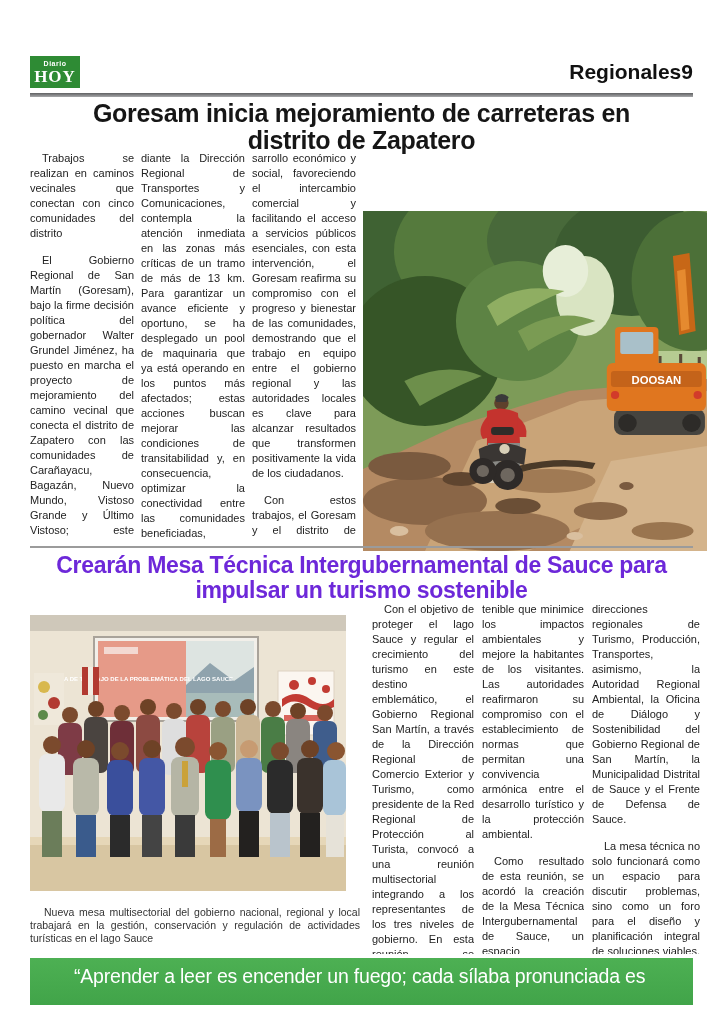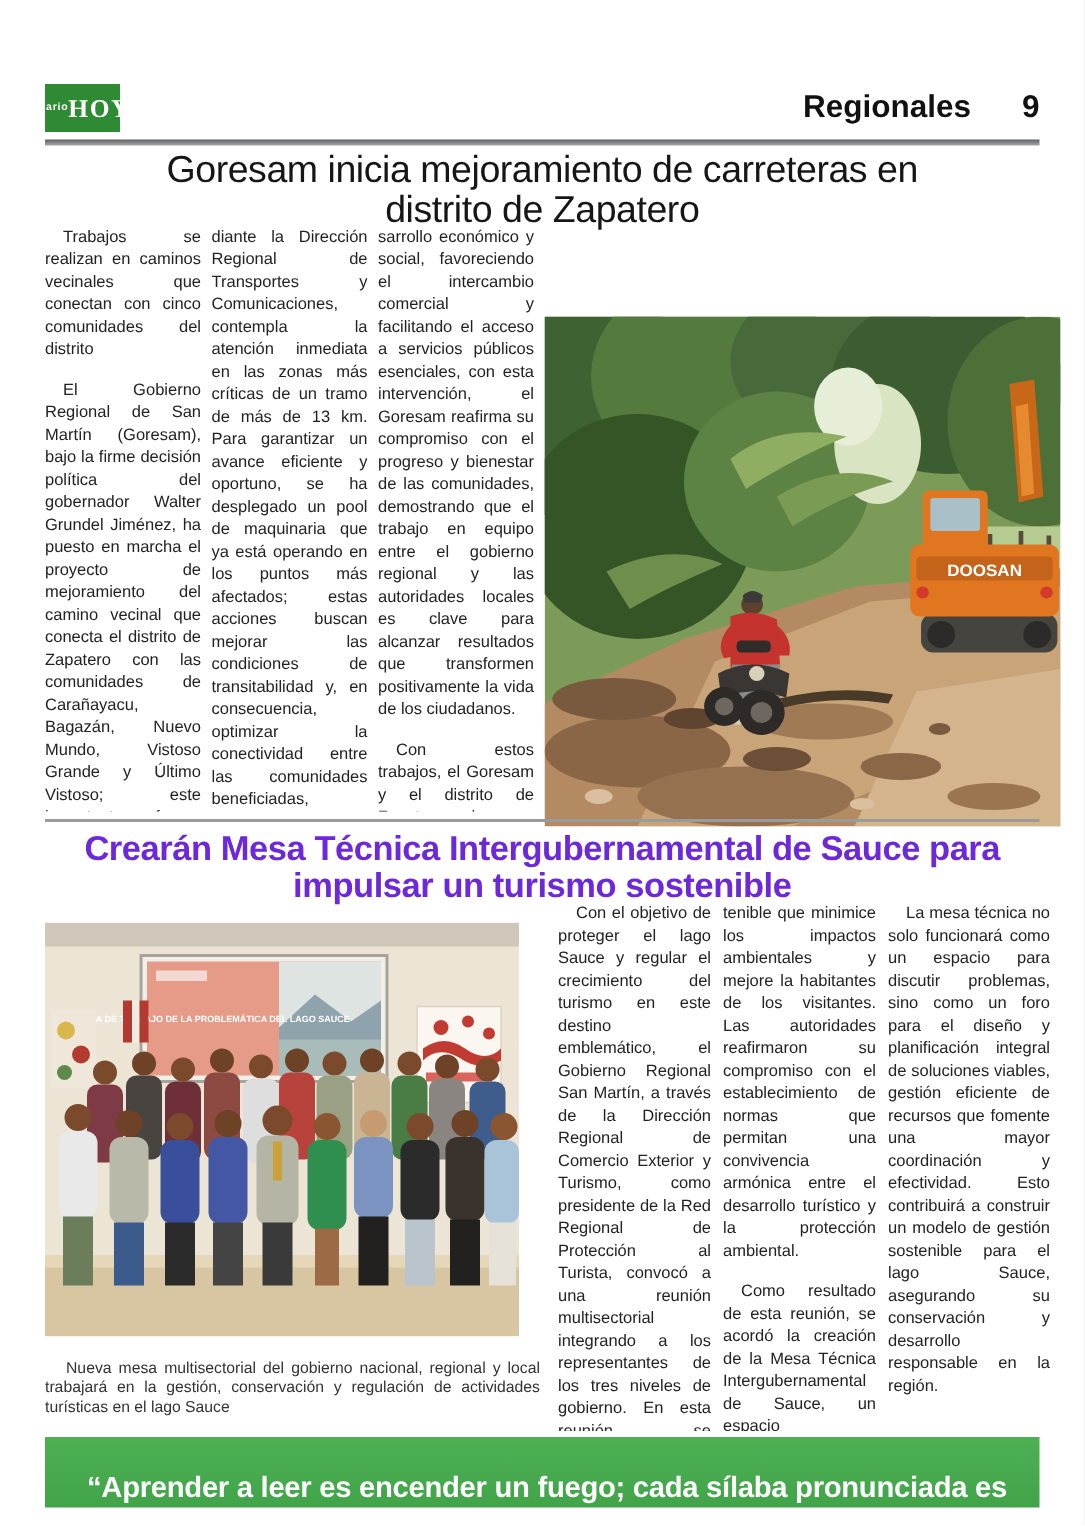--- a/index.html
+++ b/index.html
@@ -2,35 +2,35 @@
 <html lang="es"><head>
 <meta charset="utf-8">
 <style>
   html,body{margin:0;padding:0;background:#e9e9e9;}
   .page{position:relative;width:723px;height:1024px;background:#ffffff;margin:0 auto;
         font-family:"Liberation Sans",sans-serif;color:#1d1d1d;overflow:hidden;}
 
   
   .masthead{position:absolute;top:55px;left:30px;right:30px;height:34px;
             display:flex;align-items:center;}
-  .logo{width:50px;height:32px;background:#2e8b34;display:flex;flex-direction:row;
+  .logo{width:50px;height:32px;background:#2e8b34;display:flex;flex-direction:column;
         align-items:center;justify-content:center;line-height:1;}
   .logo .brand-top{color:#fff;font-size:7px;font-weight:bold;letter-spacing:.5px;margin-bottom:1px;}
   .logo .brand-main{color:#fff;font-family:"Liberation Serif",serif;font-weight:bold;
                     font-size:17px;letter-spacing:1px;}
   .date{margin-left:12px;font-size:15px;color:#2b2b2b;}
-  .mast-right{margin-left:auto;display:flex;align-items:center;gap:34px;}
+  .mast-right{margin-left:auto;display:flex;align-items:center;}
   .section{font-size:21px;font-weight:bold;color:#111;}
   .pagenum{font-size:21px;font-weight:bold;color:#111;}
   .mast-rule{position:absolute;top:93px;left:30px;right:30px;height:4px;
              background:linear-gradient(#5f6062,#a7a8aa);}
 
   
   .headline1{position:absolute;top:100px;left:50px;right:50px;text-align:center;
-             font-size:25px;font-weight:normal;line-height:1.08;letter-spacing:-.3px;color:#161616;}
+             font-size:25px;font-weight:bold;line-height:1.08;letter-spacing:-.3px;color:#161616;}
   .headline1 span{display:inline-block;max-width:560px;}
   .divider{position:absolute;top:546px;left:30px;right:30px;height:2px;background:#9b9b9b;}
   .headline2{position:absolute;top:553px;left:34px;right:34px;text-align:center;
              font-size:23px;font-weight:bold;line-height:1.1;letter-spacing:-.3px;color:#6d28d9;}
 
   
   .a1-body{position:absolute;top:151px;left:30px;right:16px;display:flex;gap:7px;}
   .col{width:104px;flex:0 0 auto;font-size:11px;line-height:15px;text-align:justify;
        color:#222;overflow:hidden;hyphens:auto;-webkit-hyphens:auto;}
   .a1-body .col{height:390px;}
@@ -43,22 +43,22 @@
   .photo2{width:316px;height:276px;margin-top:13px;overflow:hidden;}
   .caption{margin-top:15px;font-size:10.5px;line-height:13px;color:#333;text-align:justify;
            text-indent:14px;width:330px;}
   .a2cols{display:flex;gap:8px;}
   .a2cols .col{width:102px;height:352px;}
   .a2cols .col:last-child{width:108px;}
 
   
   .banner{position:absolute;top:958px;left:30px;right:30px;height:47px;
           background:linear-gradient(#4db053,#41a449);}
-  .banner .quote{padding:7px 0 0 28px;color:#ffffff;font-size:19.5px;font-weight:bold;
-                 letter-spacing:-.2px;white-space:nowrap;overflow:hidden;margin-top:16px;}
+  .banner .quote{padding:7px 0 0 44px;color:#ffffff;font-size:19.5px;font-weight:normal;
+                 letter-spacing:-.2px;white-space:nowrap;overflow:hidden;}
 
   svg{display:block;}
 </style>
 </head>
 <body>
 
 <div class="page">
 
   <div class="masthead">
     <div class="logo">
@@ -320,20 +320,21 @@
     <div class="a2cols">
       <div class="col">
         <p>Con el objetivo de proteger el lago Sauce y regular el crecimiento del turismo en este destino emblemático, el Gobierno Regional San Martín, a través de la Dirección Regional de Comercio Exterior y Turismo, como presidente de la Red Regional de Protección al Turista, convocó a una reunión multisectorial integrando a los representantes de los tres niveles de gobierno. En esta reunión se abordaron los problemas críticos que enfrenta el lago Sauce, en esta oportunidad, con énfasis en el desarrollo de actividades no reguladas de aventura, el uso de motos acuáticas y los parques acuáticos inflables.</p>
 
       </div>
       <div class="col">
         <p class="cont">tenible que minimice los impactos ambientales y mejore la habitantes de los visitantes. Las autoridades reafirmaron su compromiso con el establecimiento de normas que permitan una convivencia armónica entre el desarrollo turístico y la protección ambiental.</p>
         <p>Como resultado de esta reunión, se acordó la creación de la Mesa Técnica Intergubernamental de Sauce, un espacio intergubernamental que será instalado oficialmente el 20 de noviembre en el distrito de Sauce. Este foro contará con la participación de la Presidencia del Consejo de Ministros, los ministerios de Turismo, Transportes y Ambiente, así como diversas instancias nacionales, y las</p>
       </div>
       <div class="col">
+        <p class="cont">direcciones regionales de Turismo, Producción, Transportes, asimismo, la Autoridad Regional Ambiental, la Oficina de Diálogo y Sostenibilidad del Gobierno Regional de San Martín, la Municipalidad Distrital de Sauce y el Frente de Defensa de Sauce.</p>
         <p>La mesa técnica no solo funcionará como un espacio para discutir problemas, sino como un foro para el diseño y planificación integral de soluciones viables, gestión eficiente de recursos que fomente una mayor coordinación y efectividad. Esto contribuirá a construir un modelo de gestión sostenible para el lago Sauce, asegurando su conservación y desarrollo responsable en la región.</p>
       </div>
     </div>
   </div>
 
   <div class="banner">
     <div class="quote">“Aprender a leer es encender un fuego; cada sílaba pronunciada es</div>
   </div>
 
 </div>

